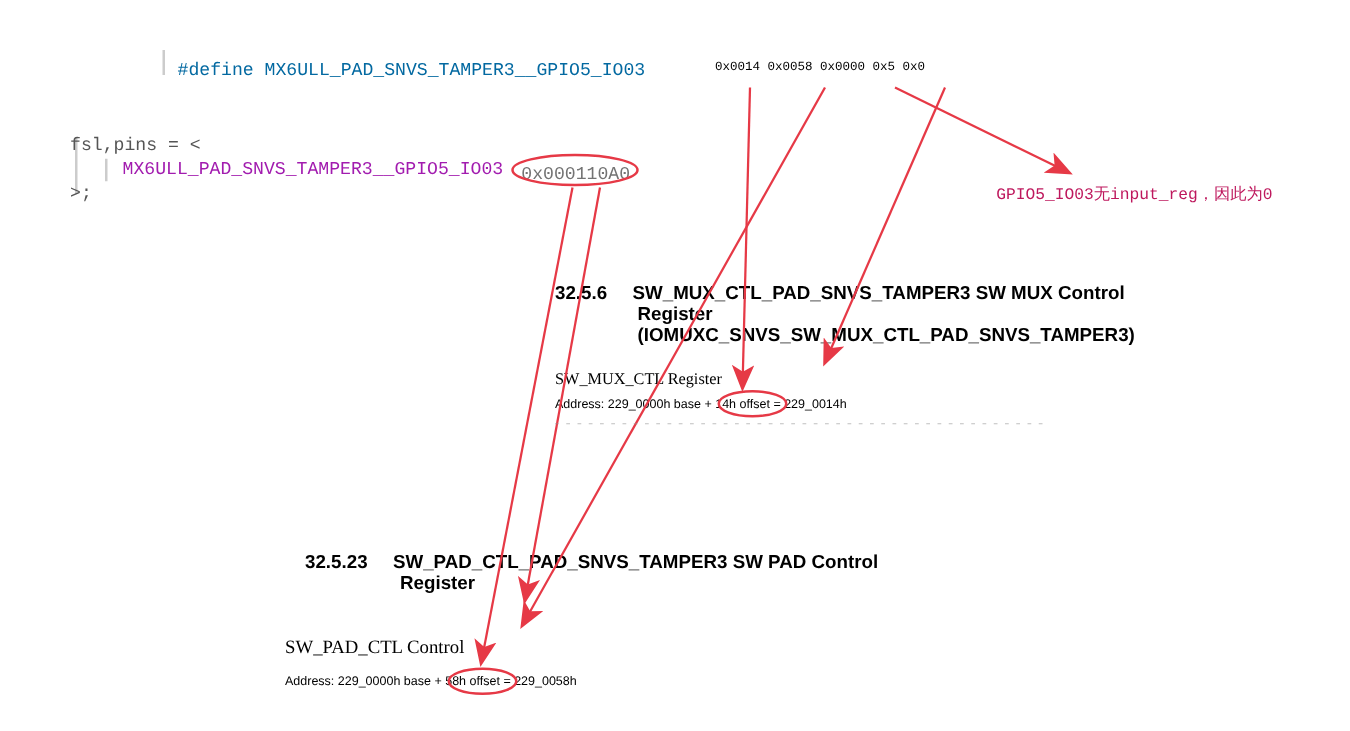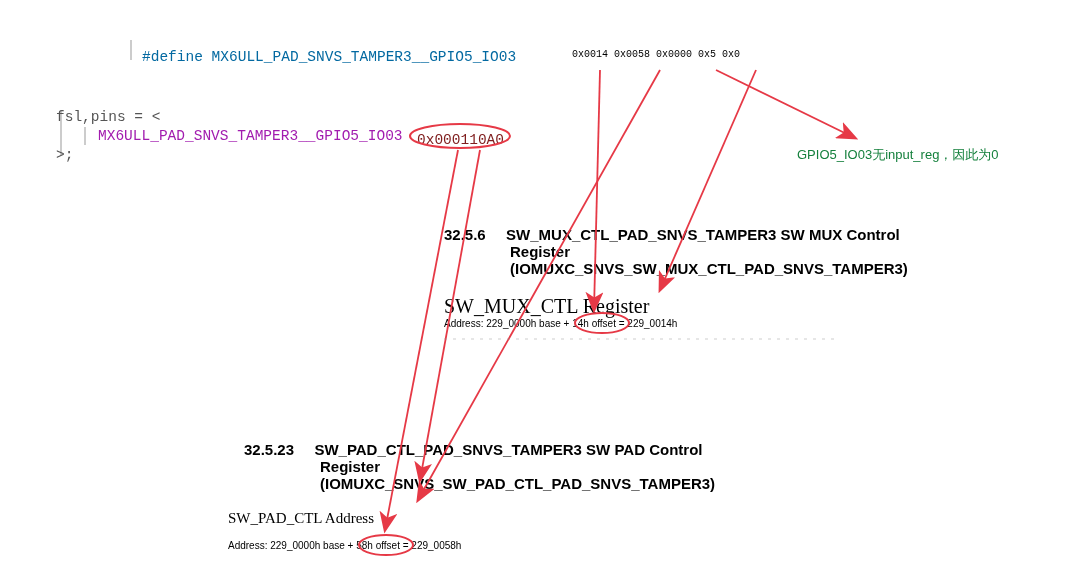--- a/index.html
+++ b/index.html
@@ -12,21 +12,21 @@
     position: relative;
     overflow: hidden;
     color: #000;
   }
   .mono { font-family: "Courier New", monospace; }
   .serif { font-family: "Times New Roman", Times, serif; }
   .abs { position: absolute; }
   .red-line { stroke: #e63946; stroke-width: 1.8; fill: none; }
   .red-fill { fill: #e63946; }
   .ellipse { stroke: #e63946; stroke-width: 2; fill: none; }
-  .annot { color: #15803d; font-size: 13px; font-family: Liberation Sans, sans-serif; }
+  .annot { color: #be185d; font-size: 13px; font-family: Liberation Mono, monospace; }
 </style>
 </head>
 <body>
 
 <div class="abs" style="left:130px; top:40px; width:2px; height:20px; background:#ccc;"></div>
 
 <div class="abs mono" style="left:142px; top:49px; font-size:14.5px; color:#0369a1;">
   <span>#define MX6ULL_PAD_SNVS_TAMPER3__GPIO5_IO03</span>
 </div>
 <div class="abs mono" style="left:572px; top:49px; font-size:10px; color:#000;">
@@ -34,21 +34,21 @@
 </div>
 
 <div class="abs" style="left:60px; top:110px; width:2px; height:45px; background:#ccc;"></div>
 <div class="abs mono" style="left:56px; top:109px; font-size:14.5px; color:#555;">
   <span>fsl,pins = &lt;</span>
 </div>
 <div class="abs" style="left:84px; top:127px; width:2px; height:18px; background:#ccc;"></div>
 <div class="abs mono" style="left:98px; top:128px; font-size:14.5px; color:#a21caf;">
   <span>MX6ULL_PAD_SNVS_TAMPER3__GPIO5_IO03</span>
 </div>
-<div class="abs mono" style="left:417px; top:132px; font-size:14.5px; color:#7f1d1d;text-align:center;">
+<div class="abs mono" style="left:417px; top:132px; font-size:14.5px; color:#737373;text-align:center;">
   <span>0x000110A0</span>
 </div>
 <div class="abs mono" style="left:56px; top:147px; font-size:14.5px; color:#555;">
   <span>&gt;;</span>
 </div>
 
 <div class="abs annot" style="left:797px; top:146px;">
   <span>GPIO5_IO03无input_reg，因此为0</span>
 </div>
 
@@ -58,44 +58,41 @@
     <span style="display:inline-block; width:12px;"></span>
     <span>SW_MUX_CTL_PAD_SNVS_TAMPER3 SW MUX Control</span>
   </div>
   <div style="font-weight:bold; font-size:15px; padding-left:66px;">
     <span>Register</span>
   </div>
   <div style="font-weight:bold; font-size:15px; padding-left:66px;">
     <span>(IOMUXC_SNVS_SW_MUX_CTL_PAD_SNVS_TAMPER3)</span>
   </div>
 </div>
-<div class="abs serif" style="left:444px; top:295px; font-size:20px;">
+<div class="abs serif" style="left:444px; top:295px; font-size:13px;">
   <span>SW_MUX_CTL Register</span>
 </div>
 <div class="abs" style="left:444px; top:318px; font-size:10px;">
   <span>Address: 229_0000h base +</span>
   <span>14h offset</span>
   <span>= 229_0014h</span>
 </div>
 
 <div class="abs" style="left:244px; top:441px;">
   <div style="font-weight:bold; font-size:15px;">
     <span>32.5.23</span>
     <span style="display:inline-block; width:12px;"></span>
     <span>SW_PAD_CTL_PAD_SNVS_TAMPER3 SW PAD Control</span>
   </div>
   <div style="font-weight:bold; font-size:15px; padding-left:76px;">
     <span>Register</span>
   </div>
-  <div style="font-weight:bold; font-size:15px; padding-left:76px;">
-    <span>(IOMUXC_SNVS_SW_PAD_CTL_PAD_SNVS_TAMPER3)</span>
-  </div>
 </div>
 <div class="abs serif" style="left:228px; top:510px; font-size:15px;">
-  <span>SW_PAD_CTL Address</span>
+  <span>SW_PAD_CTL Control</span>
 </div>
 <div class="abs" style="left:228px; top:540px; font-size:10px;">
   <span>Address: 229_0000h base +</span>
   <span>58h offset</span>
   <span>= 229_0058h</span>
 </div>
 
 <svg class="abs" width="1080" height="585" style="left:0; top:0; pointer-events:none;">
   <defs>
     <marker id="arrowhead" markerWidth="12" markerHeight="10" refX="10" refY="5" orient="auto">

